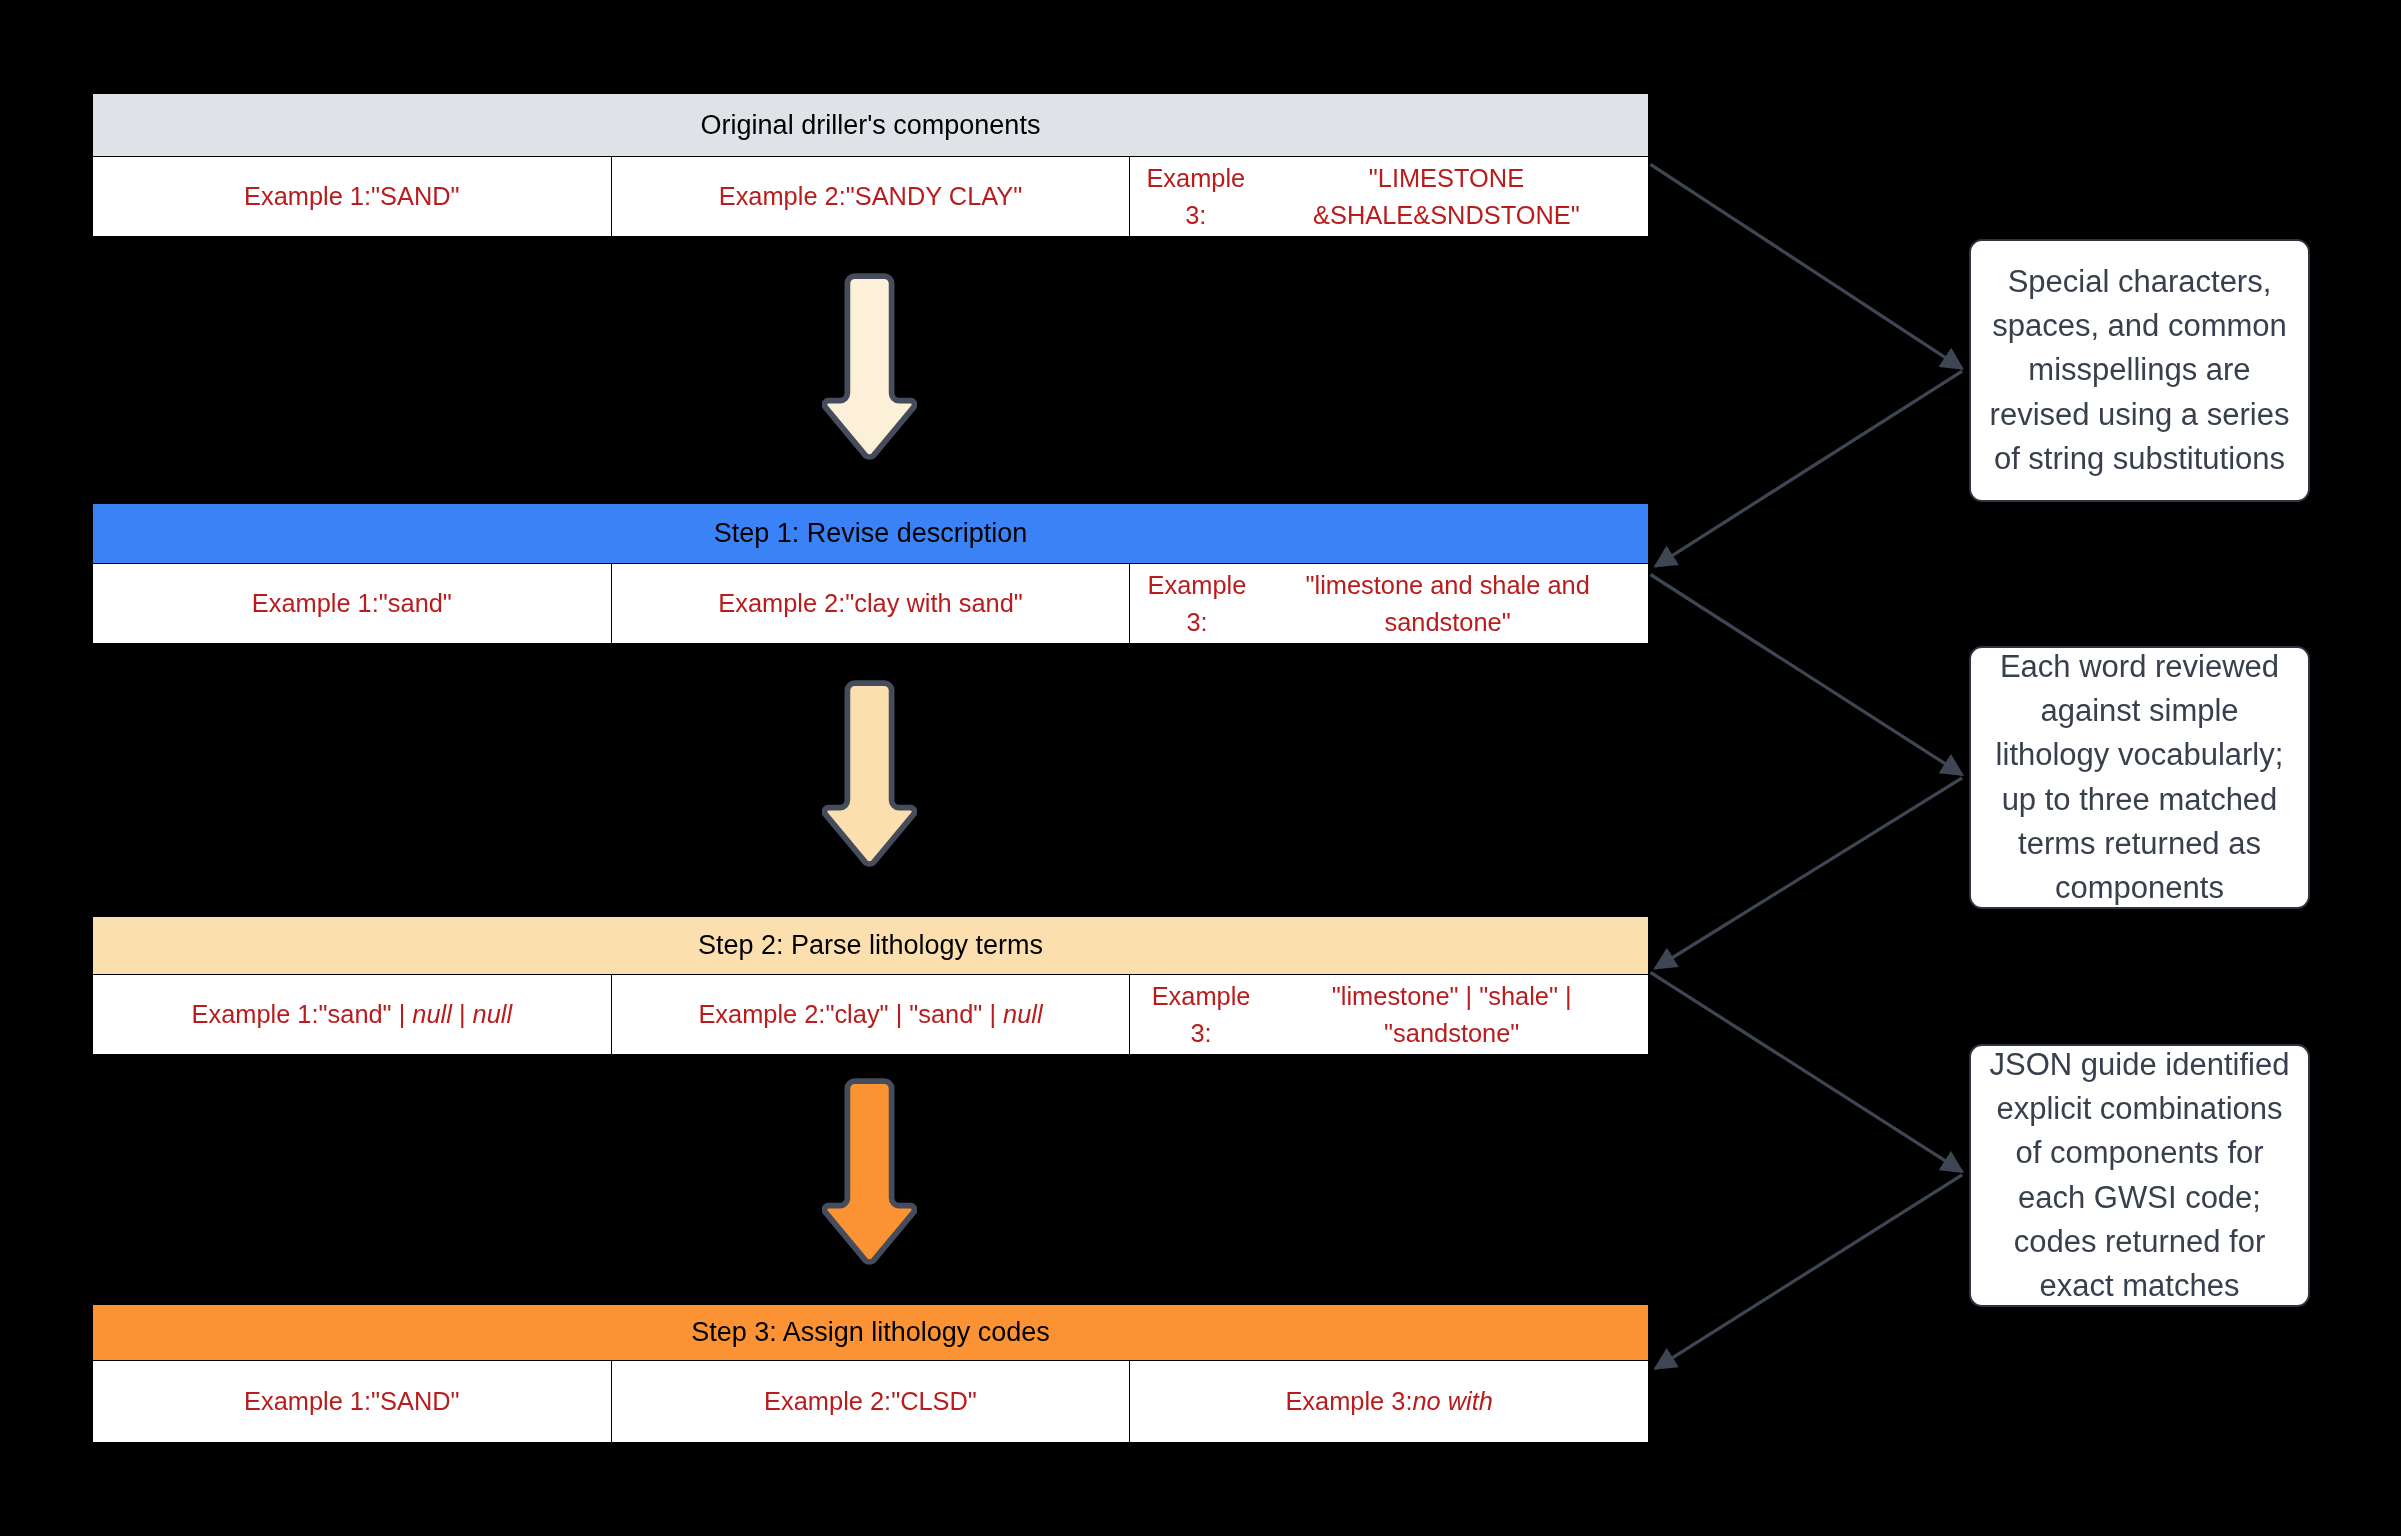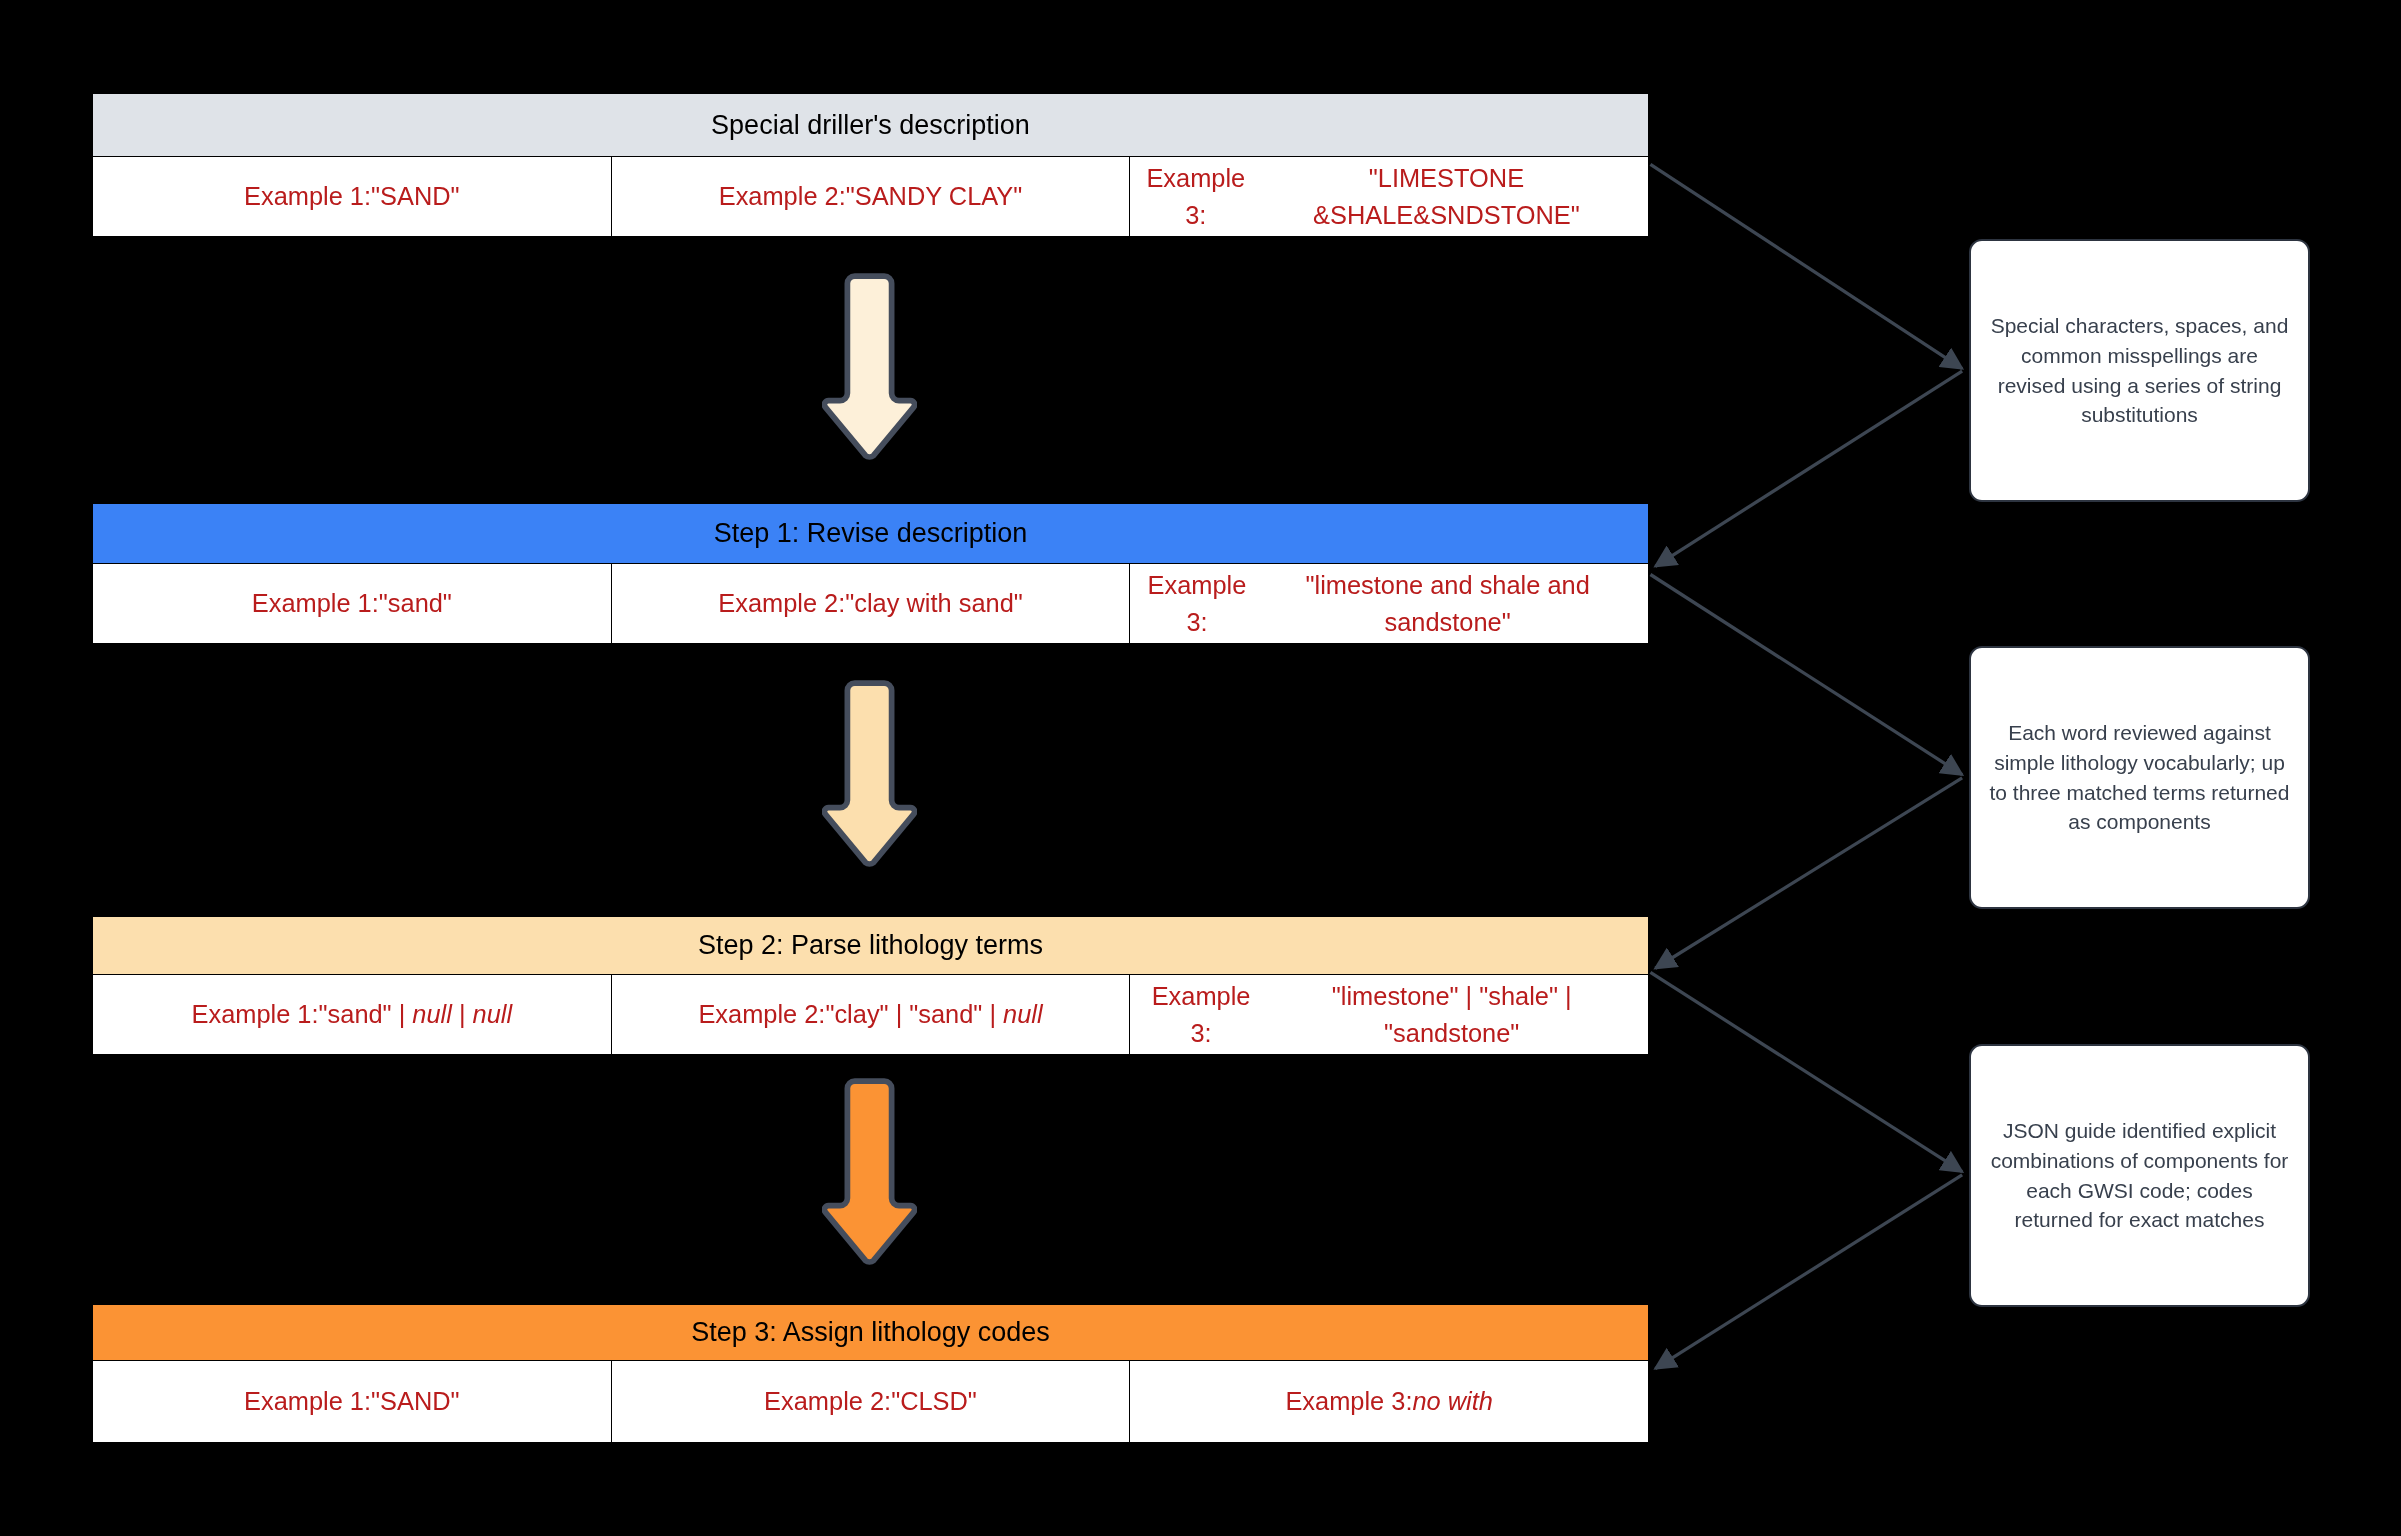--- a/index.html
+++ b/index.html
@@ -101,21 +101,21 @@
     width: 341px;
     box-sizing: border-box;
     background: #ffffff;
     border: 2.5px solid #2d3440;
     border-radius: 13px;
     display: flex;
     align-items: center;
     justify-content: center;
     text-align: center;
     color: #38404d;
-    font-size: 21px;
+    font-size: 31px;
     line-height: 1.42;
     padding: 11.5px 18px;
   }
   #callout-1 { left: 1969px; top: 239px;  height: 263px; }
   #callout-2 { left: 1969px; top: 646px;  height: 263px; }
   #callout-3 { left: 1969px; top: 1044px; height: 263px; text-align: center; }
 
   
   #connectors {
     position: absolute;
@@ -144,21 +144,21 @@
     <line x1="2012" y1="700" x2="2392" y2="944" stroke="#3d4652" stroke-width="4" marker-end="url(#ah)"></line>
 
     <line x1="2392" y1="948" x2="2018" y2="1180" stroke="#3d4652" stroke-width="4" marker-end="url(#ah)"></line>
 
     <line x1="2012" y1="1185" x2="2392" y2="1428" stroke="#3d4652" stroke-width="4" marker-end="url(#ah)"></line>
 
     <line x1="2392" y1="1432" x2="2018" y2="1668" stroke="#3d4652" stroke-width="4" marker-end="url(#ah)"></line>
   </svg>
 
   <div class="stage-table" id="stage0">
-    <div class="stage-header">Special driller's description</div>
+    <div class="stage-header">Original driller's components</div>
     <div class="stage-body">
       <div class="stage-cell">
         <span class="cell-label">Example 1:</span>
         <span class="cell-value">"SAND"</span>
       </div>
       <div class="stage-cell">
         <span class="cell-label">Example 2:</span>
         <span class="cell-value">"SANDY CLAY"</span>
       </div>
       <div class="stage-cell">

